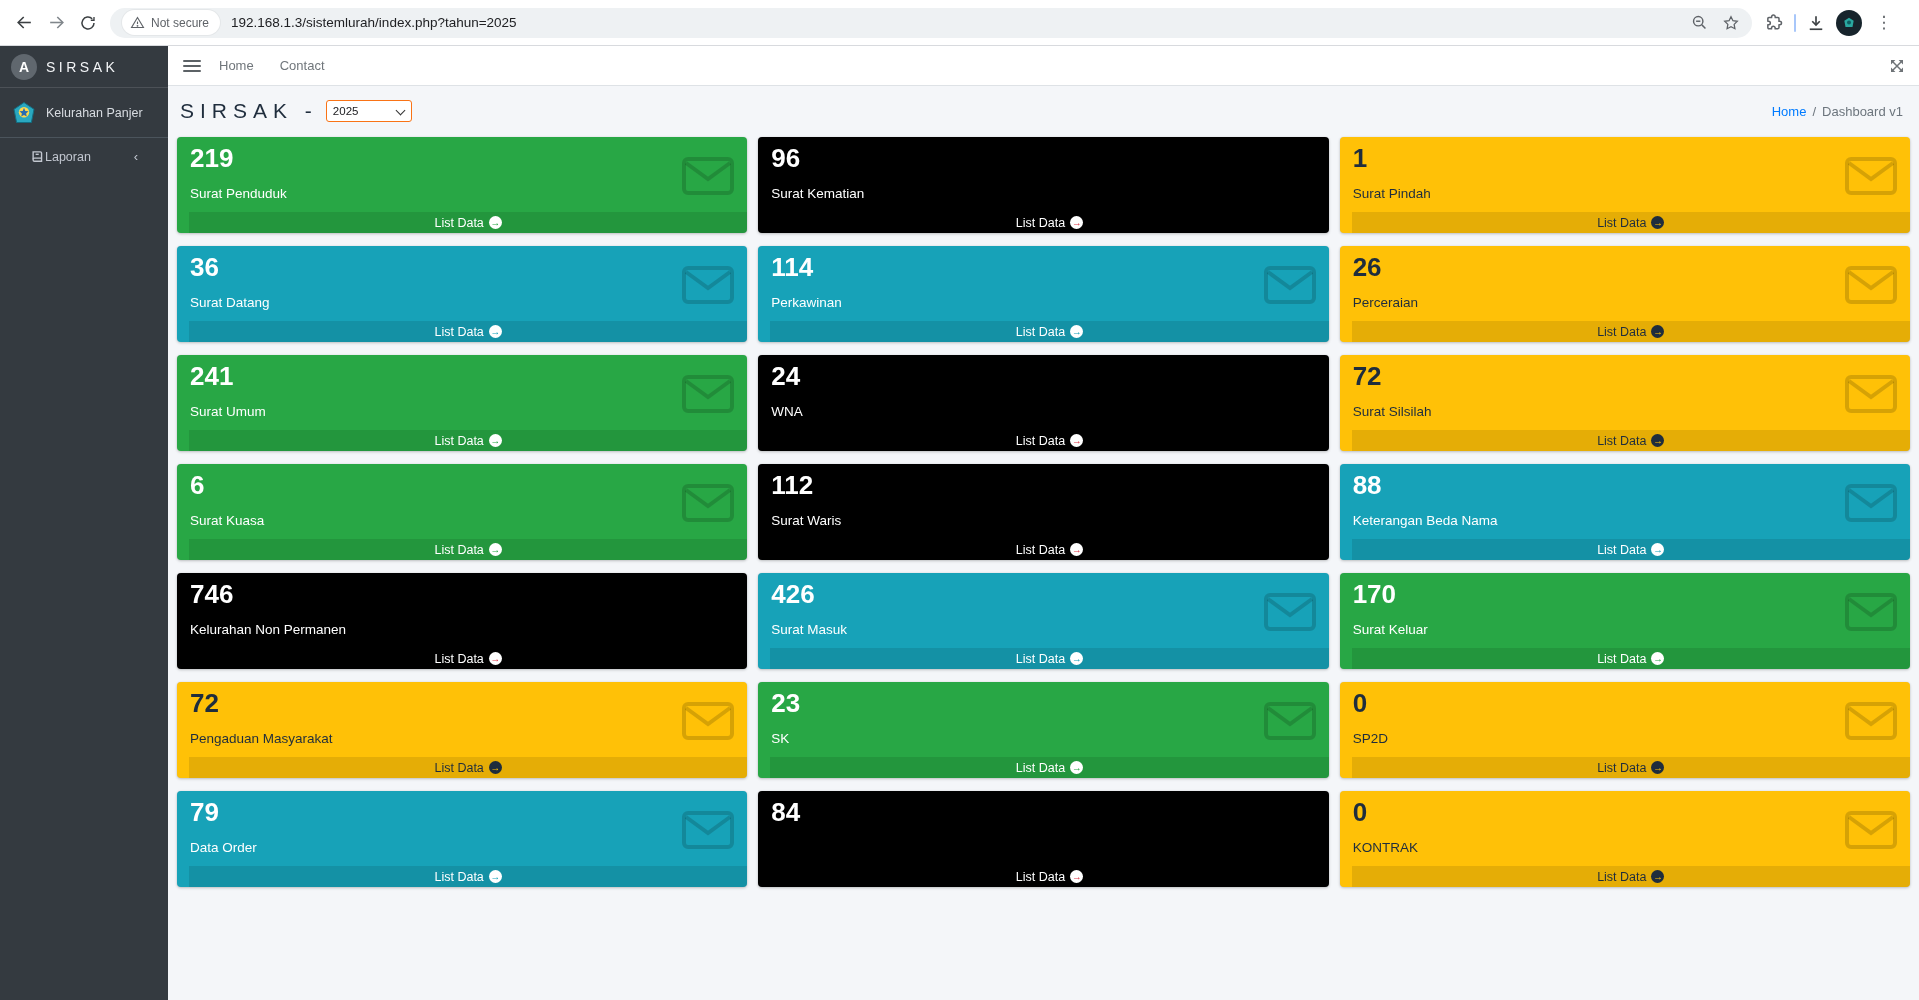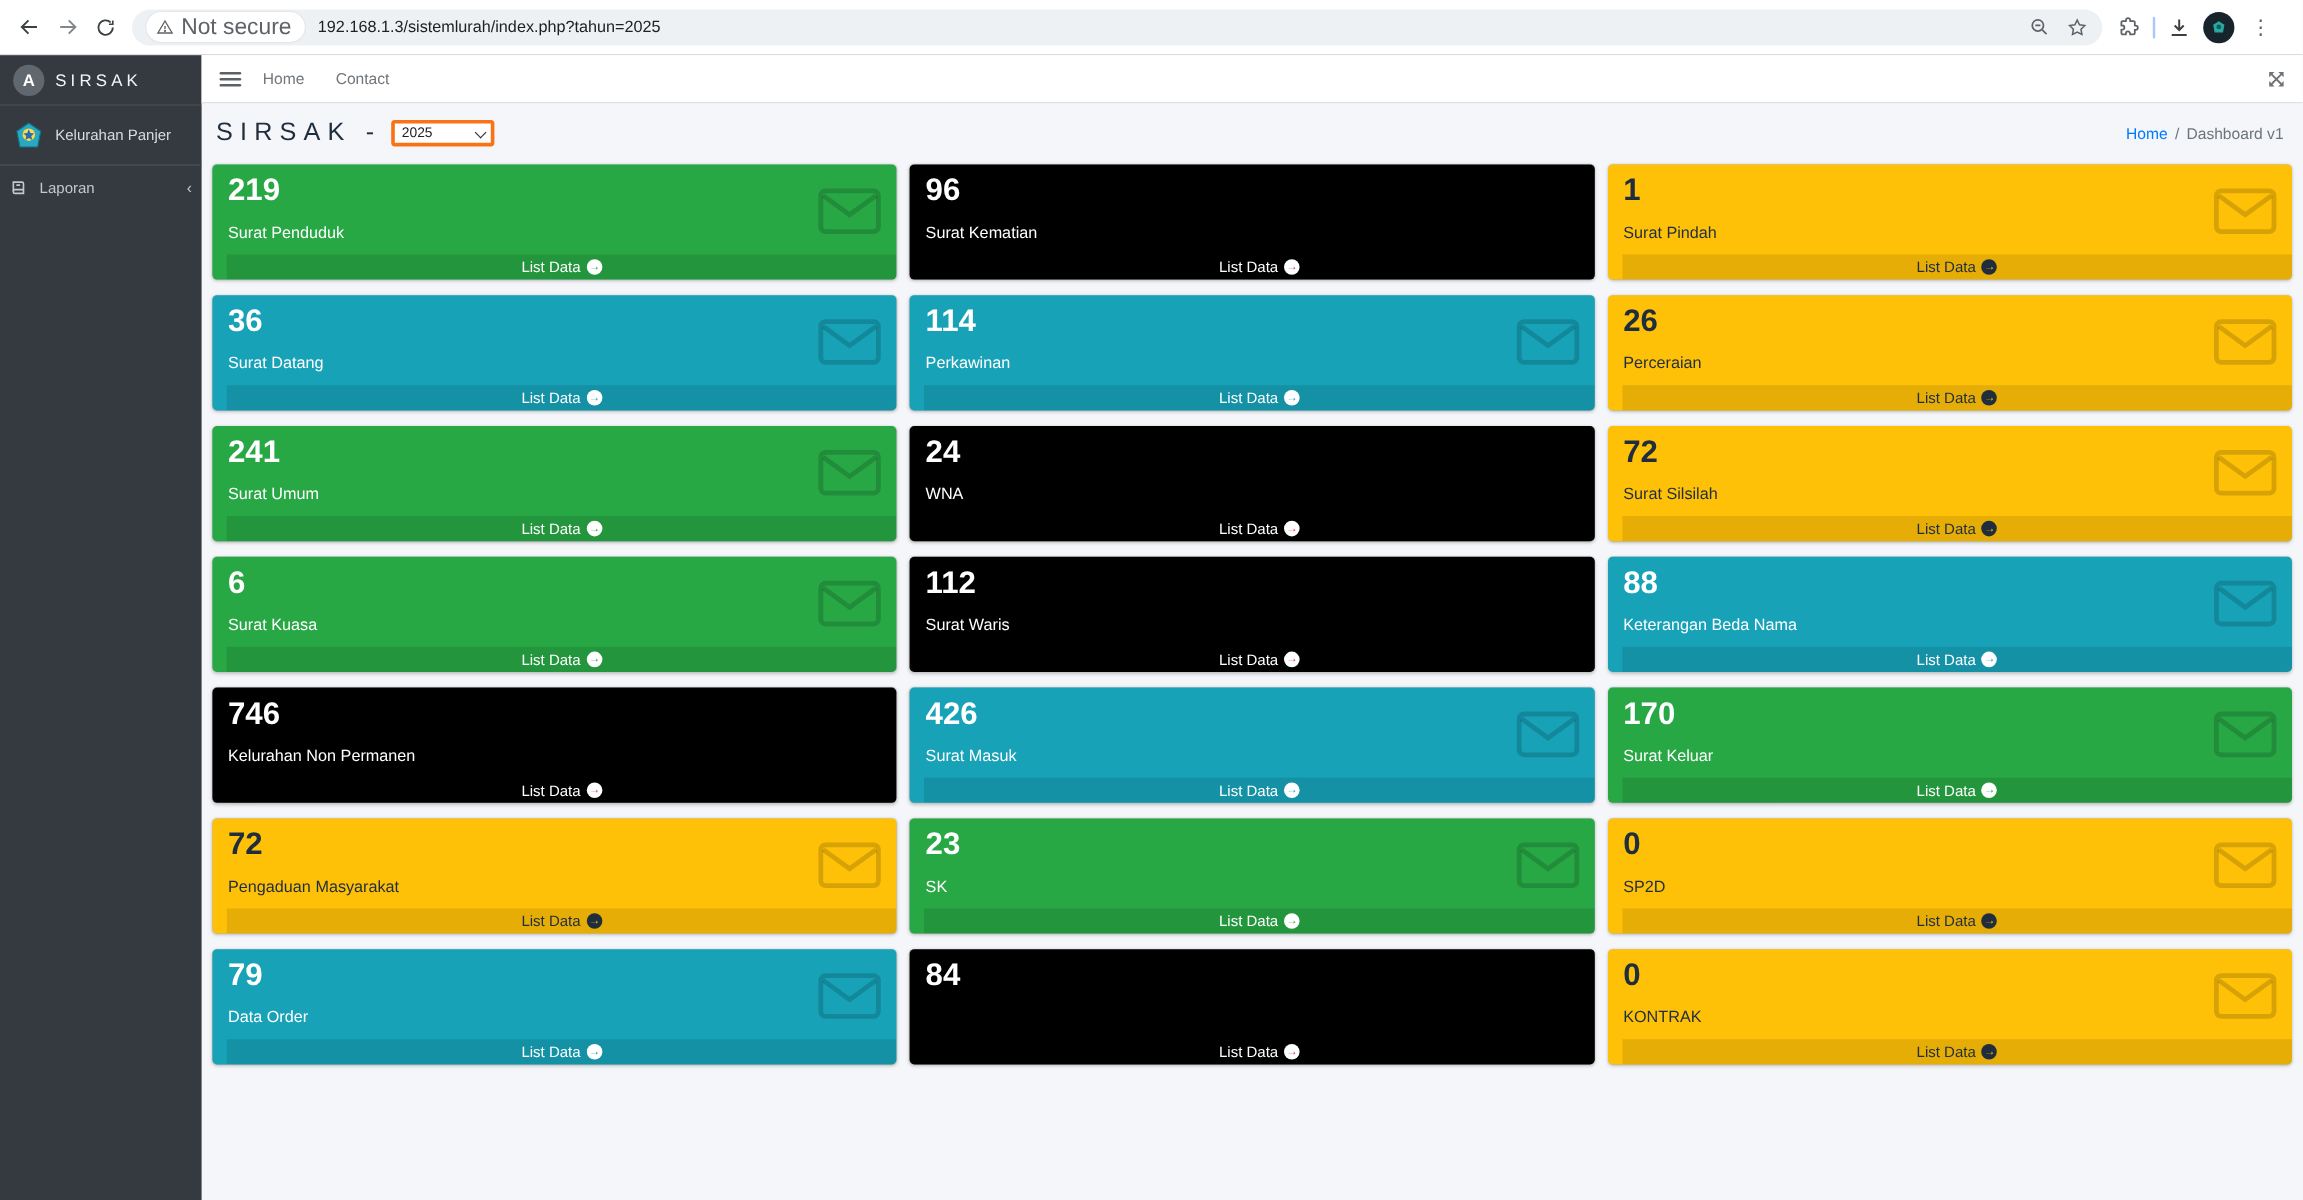--- a/index.html
+++ b/index.html
@@ -3,49 +3,49 @@
 <meta charset="utf-8">
 <style>
   * { box-sizing: border-box; margin: 0; padding: 0; }
   html,body { width:1919px; height:1000px; overflow:hidden; }
   body { font-family:"Liberation Sans", sans-serif; background:#f4f6f9; }
 
   
   .chrome { height:46px; background:#fff; border-bottom:1px solid #d8dade; display:flex; align-items:center; padding:0 8px; }
   .chrome-btn { width:32px; height:32px; display:flex; align-items:center; justify-content:center; border-radius:50%; flex:0 0 auto; }
   .omnibox { width:1642px; height:30px; background:#eef1f3; border-radius:15px; display:flex; align-items:center; padding:0 12px; margin-left:6px; flex:0 0 auto; }
-  .sec-chip { background:#fff; border-radius:13px; height:25px; display:flex; align-items:center; gap:6px; padding:0 11px 0 8px; color:#5f6368; font-size:19px; box-shadow:0 0 0 1px rgba(0,0,0,0.04); }
+  .sec-chip { background:#fff; border-radius:13px; height:25px; display:flex; align-items:center; gap:6px; padding:0 11px 0 8px; color:#5f6368; font-size:12px; box-shadow:0 0 0 1px rgba(0,0,0,0.04); }
   .url-text { color:#202124; font-size:13.5px; margin-left:11px; white-space:nowrap; }
   .omni-right { margin-left:auto; display:flex; align-items:center; gap:14px; }
   .after-omni { display:flex; align-items:center; margin-left:12px; gap:10px; }
   .blue-sep { width:2px; height:18px; background:#a8c7fa; border-radius:1px; }
   .avatar { width:26px; height:26px; border-radius:50%; background:#17242c; display:flex; align-items:center; justify-content:center; overflow:hidden; }
   .dots { color:#5f6368; font-size:17px; letter-spacing:0; line-height:1; }
 
   
   .app { display:flex; height:954px; }
   .sidebar { width:168px; background:#343a40; flex:0 0 auto; display:flex; flex-direction:column; }
   .brand { height:42px; display:flex; align-items:center; gap:9px; padding:0 11px; border-bottom:1px solid rgba(255,255,255,0.12); }
   .logo-circle { width:26px; height:26px; border-radius:50%; background:#60676e; color:#fff; font-weight:bold; font-size:14px; display:flex; align-items:center; justify-content:center; }
   .brand-text { color:#f3f5f7; font-size:14px; letter-spacing:3.5px; }
   .user-panel { display:flex; align-items:center; gap:10px; padding:13px 10px 12px 12px; border-bottom:1px solid #4b545c; }
   .user-name { color:#d8dce1; font-size:12.5px; }
-  .menu-item { display:flex; align-items:center; gap:10px; padding:11px 8px; color:#c2c7d0; font-size:12.5px; }
+  .menu-item { display:flex; align-items:center; padding:11px 30px; color:#c2c7d0; font-size:12.5px; }
   .menu-chevron { margin-left:auto; font-size:13px; color:#c2c7d0; }
 
   .main { flex:1; display:flex; flex-direction:column; }
   .navbar { height:40px; background:#fff; border-bottom:1px solid #dee2e6; display:flex; align-items:center; padding:0 15px; }
   .hamburger { width:18px; display:flex; flex-direction:column; gap:3px; margin-right:18px; cursor:pointer; }
   .hamburger span { height:2px; background:#5c6266; border-radius:1px; }
   .nav-link { color:#70767b; font-size:13px; margin-right:26px; text-decoration:none; }
   .expand-btn { margin-left:auto; display:flex; align-items:center; }
 
   .content-header { display:flex; align-items:center; padding:13px 16px 5px 12px; }
   .page-title { font-size:21px; font-weight:400; color:#1f2d3d; letter-spacing:6px; margin-right:8px; white-space:nowrap; }
-  .year-select { width:86px; height:22px; font-size:11.5px; color:#202124; border:3px solid #f97316; border-radius:3px; background:#fff; padding:0 6px; appearance:none; -webkit-appearance:none; }
+  .year-select { width:86px; height:22px; font-size:11.5px; color:#202124; border:1px solid #f97316; border-radius:3px; background:#fff; padding:0 6px; appearance:none; -webkit-appearance:none; }
   .select-wrap { position:relative; display:inline-block; }
   .select-wrap::after { content:""; position:absolute; right:8px; top:7px; width:6px; height:6px; border-right:1.6px solid #333; border-bottom:1.6px solid #333; transform:rotate(45deg); pointer-events:none; }
   .breadcrumb { margin-left:auto; font-size:13px; color:#6c757d; }
   .breadcrumb .home-link { color:#007bff; text-decoration:none; }
   .breadcrumb .sep { margin:0 6px; color:#6c757d; }
 
   
   .grid { padding:9px 9px 0 9px; display:grid; grid-template-columns:repeat(3,1fr); column-gap:11px; row-gap:13px; }
   .small-box { height:96px; border-radius:4px; position:relative; overflow:hidden; color:#fff; cursor:pointer;
                box-shadow:0 0 1px rgba(0,0,0,.125), 0 1px 3px rgba(0,0,0,.22); }

